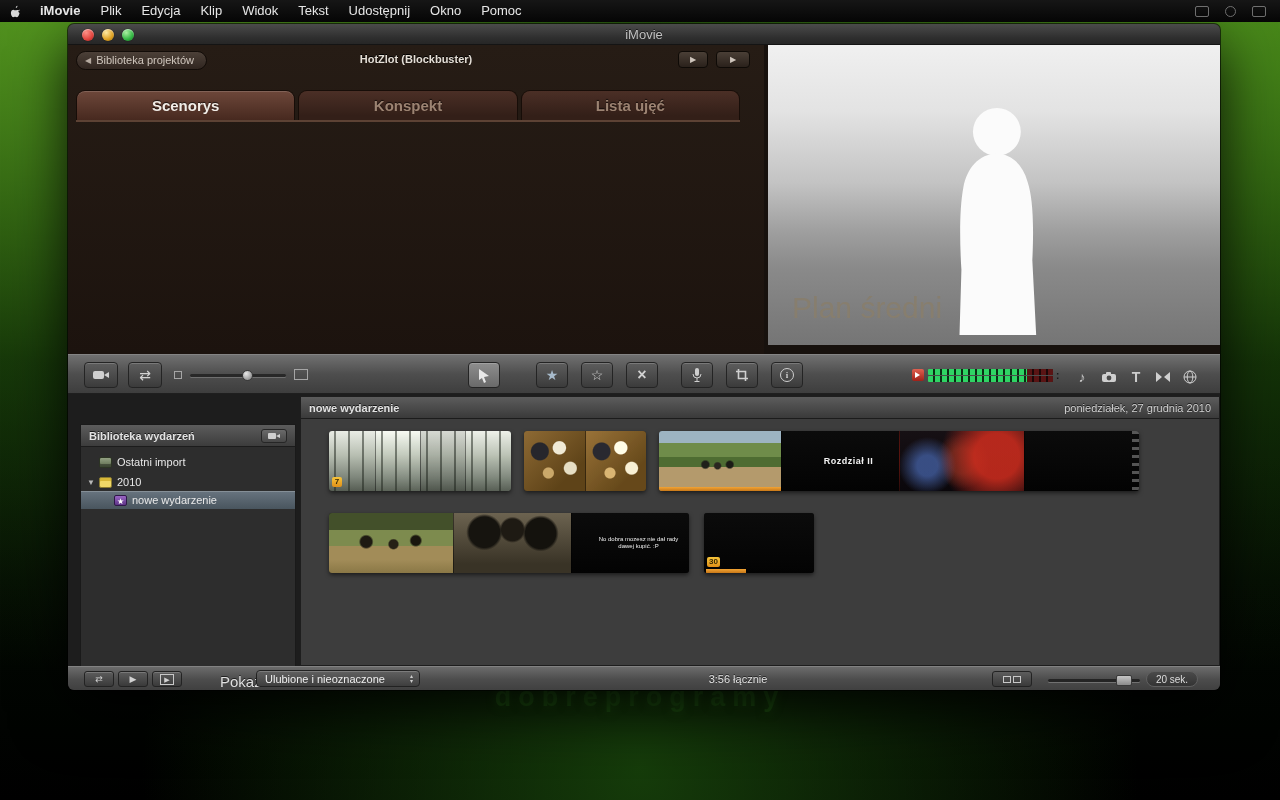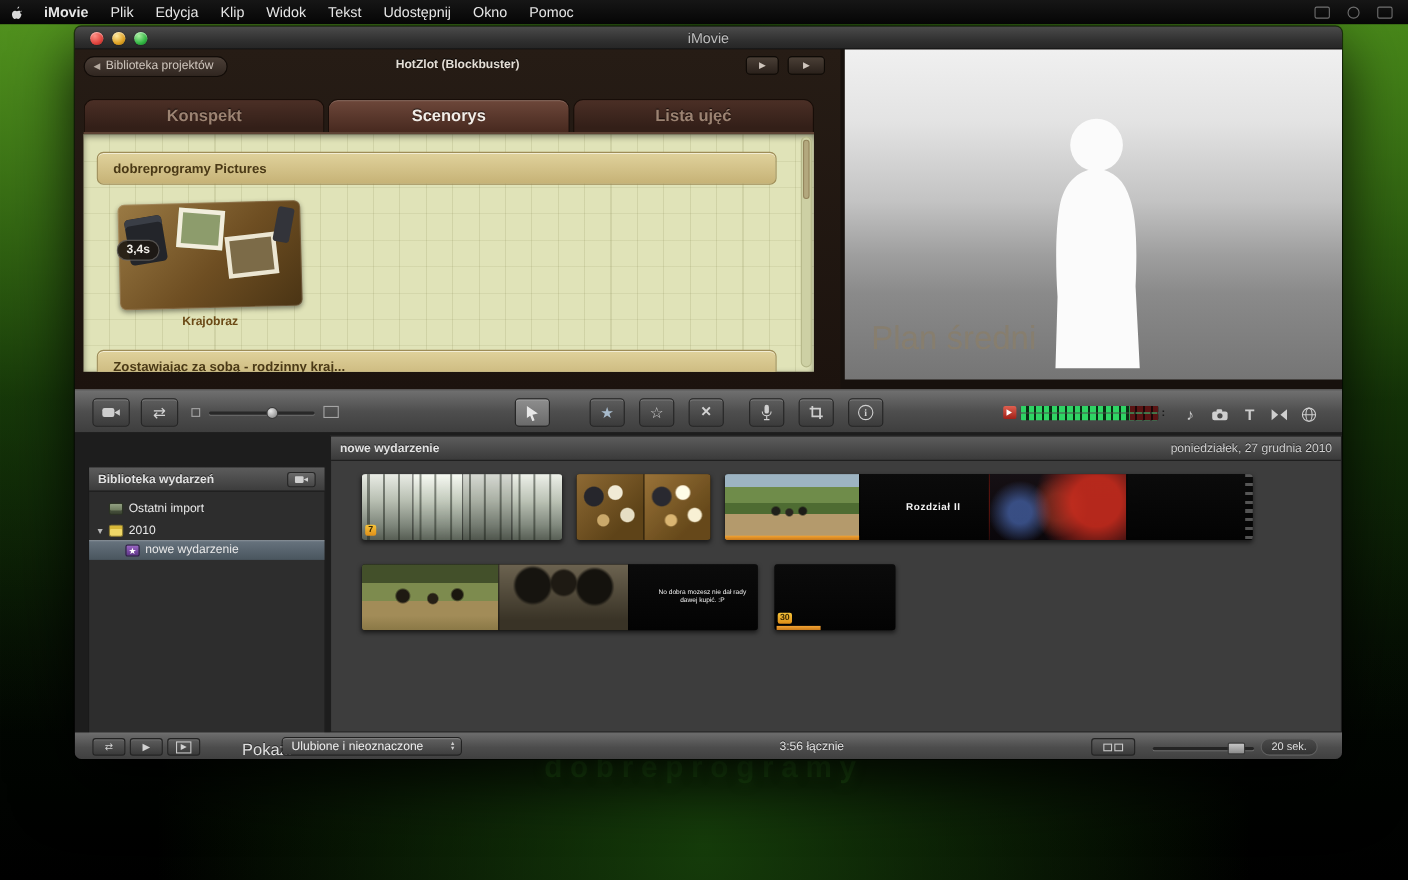--- a/index.html
+++ b/index.html
@@ -290,54 +290,32 @@
           <div class="proj-title">HotZlot (Blockbuster)</div>
           <div class="mini-play p1">
             <span>▶</span>
           </div>
           <div class="mini-play p2">
             <span>▶</span>
           </div>
         </div>
 
         <div class="tabs">
+          <div class="tab active">
+            <span>Scenorys</span>
+          </div>
           <div class="tab">
             <span>Konspekt</span>
-          </div>
-          <div class="tab active">
-            <span>Scenorys</span>
           </div>
           <div class="tab">
             <span>Lista ujęć</span>
           </div>
         </div>
         <div class="tab-divider"></div>
 
-        <div class="storyboard">
-          <div class="section-bar first">
-            <span>dobreprogramy Pictures</span>
-          </div>
-
-          <div class="clip-card">
-            <span class="cc-phone"></span>
-            <span class="cc-pol1"></span>
-            <span class="cc-pol2"></span>
-            <span class="cc-batt"></span>
-          </div>
-          <div class="dur-badge">3,4s</div>
-          <div class="clip-caption">Krajobraz</div>
-
-          <div class="section-bar second">
-            <span>Zostawiając za sobą - rodzinny kraj...</span>
-          </div>
-
-          <div class="sb-scroll">
-            <span class="sb-thumb"></span>
-          </div>
-        </div>
       </div>
 
       <div class="preview">
         <svg class="silhouette" width="150" height="230" viewBox="0 0 150 240">
           <circle cx="78" cy="28" r="25" fill="#fbfbfb"></circle>
           <path fill="#fbfbfb" d="M78 50 C 59 52 47 65 43 86 C 39 107 39 142 41 172 L 39 240 L 119 240 L 115 162 C 117 120 115 95 110 80 C 105 62 94 52 78 50 Z"></path>
         </svg>
         <div class="preview-caption">Plan średni</div>
       </div>
     </div>

